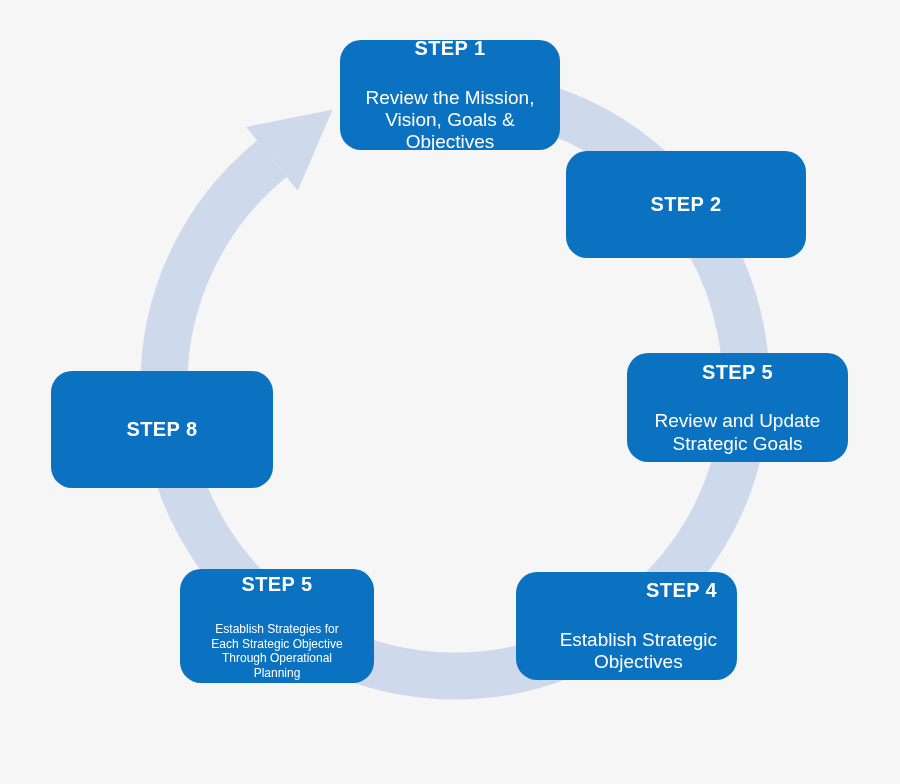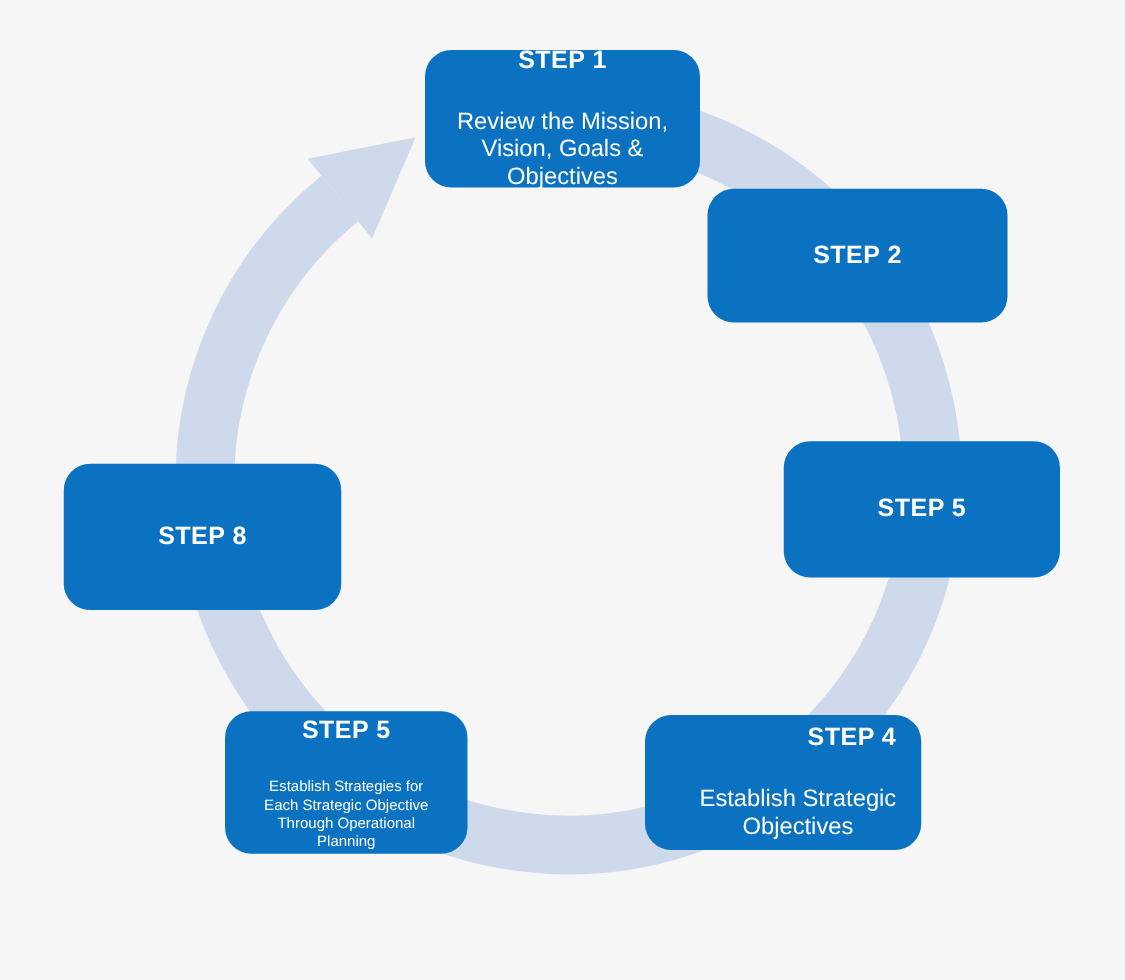--- a/index.html
+++ b/index.html
@@ -83,20 +83,22 @@
 Vision, Goals &amp;
 Objectives</div>
   </div>
 
   <div class="step s2">
     <div class="step-label">STEP 2</div>
   </div>
 
   <div class="step s3">
     <div class="step-label">STEP 5</div>
+    <div class="step-text">Review and Update
+Strategic Goals</div>
   </div>
 
   <div class="step s4">
     <div class="step-label">STEP 4</div>
     <div class="step-text">Establish Strategic
 Objectives</div>
   </div>
 
   <div class="step s5">
     <div class="step-label">STEP 5</div>

